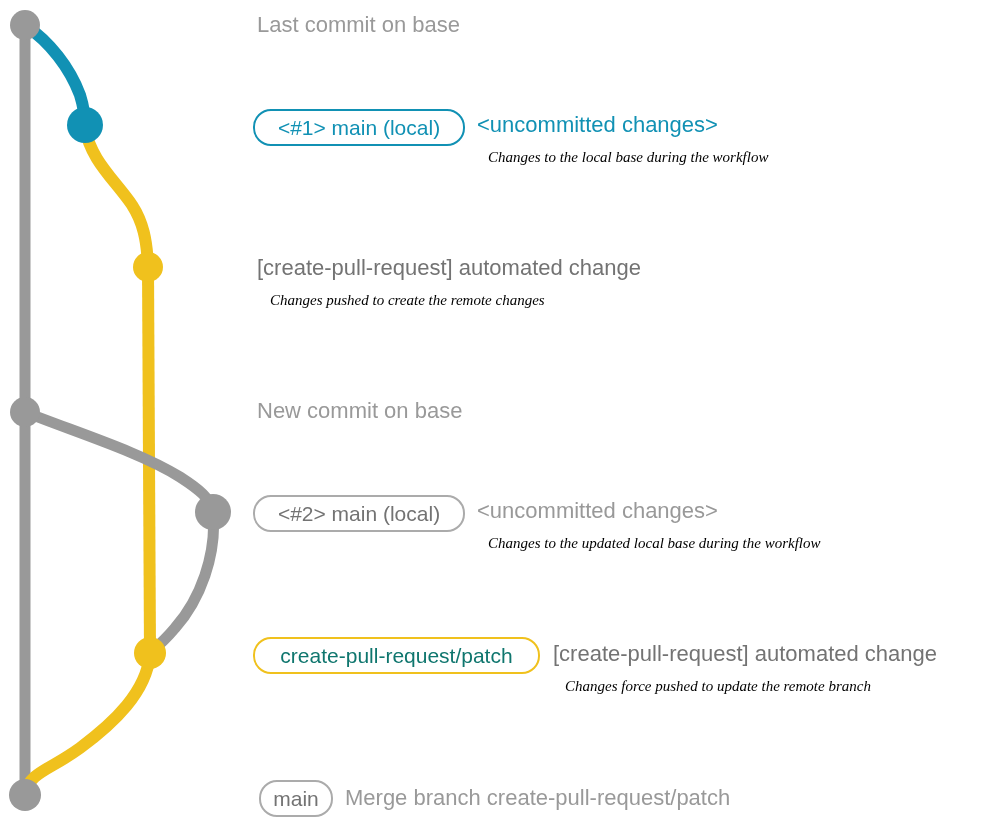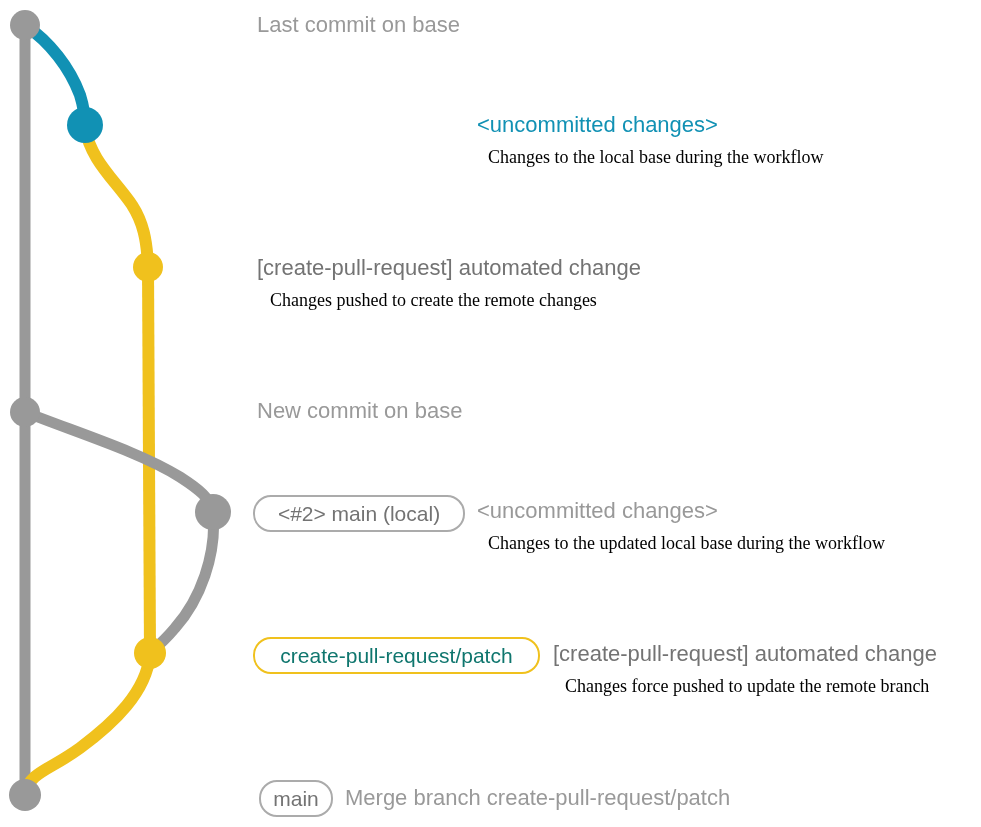--- a/index.html
+++ b/index.html
@@ -18,23 +18,24 @@
     font-size: 22px;
     line-height: 26px;
   }
   .gray  { color: #999999; }
   .teal  { color: #1191b4; }
   .gold  { color: #737373; }
   .note {
     position: absolute;
     white-space: nowrap;
     font-family: "Liberation Serif", serif;
-    font-size: 18px;
+    font-size: 15px;
     line-height: 24px;
     color: #000000;
+    font-style: italic;
   }
   .badge {
     position: absolute;
     box-sizing: border-box;
     height: 37px;
     border-radius: 18px;
     border: 2px solid;
     font-size: 21px;
     line-height: 33px;
     text-align: center;
@@ -69,20 +70,21 @@
     <circle cx="85" cy="125" r="18" fill="#1191b4"></circle>
     <circle cx="148" cy="267" r="15" fill="#f0c11d"></circle>
     <circle cx="25" cy="412" r="15" fill="#999999"></circle>
     <circle cx="213" cy="512" r="18" fill="#999999"></circle>
     <circle cx="150" cy="653" r="16" fill="#f0c11d"></circle>
     <circle cx="25" cy="795" r="16" fill="#999999"></circle>
   </svg>
 
   <div class="lbl gray" style="left:257px; top:12px;">Last commit on base</div>
 
+  <div class="badge teal-b" style="left:253px; top:109px; width:212px;">&lt;#1&gt; main (local)</div>
   <div class="lbl teal" style="left:477px; top:112px;">&lt;uncommitted changes&gt;</div>
   <div class="note" style="left:488px; top:145px;">Changes to the local base during the workflow</div>
 
   <div class="lbl gold" style="left:257px; top:255px;">[create-pull-request] automated change</div>
   <div class="note" style="left:270px; top:288px;">Changes pushed to create the remote changes</div>
 
   <div class="lbl gray" style="left:257px; top:398px;text-align:center;">New commit on base</div>
 
   <div class="badge gray-b" style="left:253px; top:495px; width:212px;">&lt;#2&gt; main (local)</div>
   <div class="lbl gray" style="left:477px; top:498px;">&lt;uncommitted changes&gt;</div>

